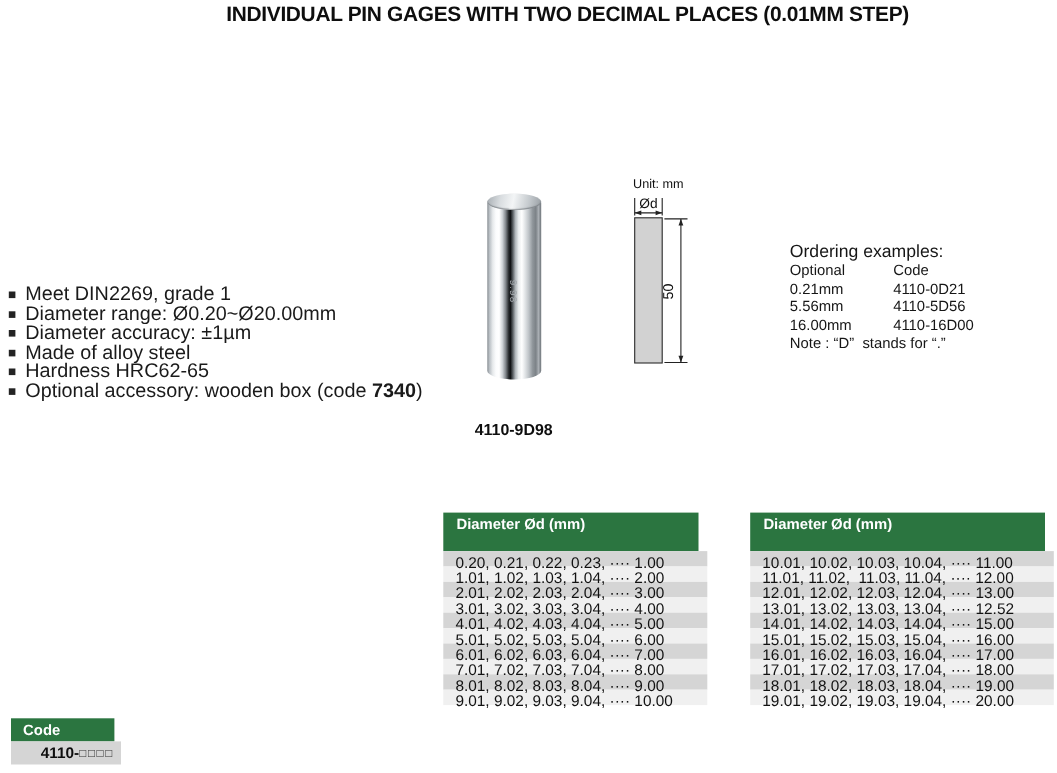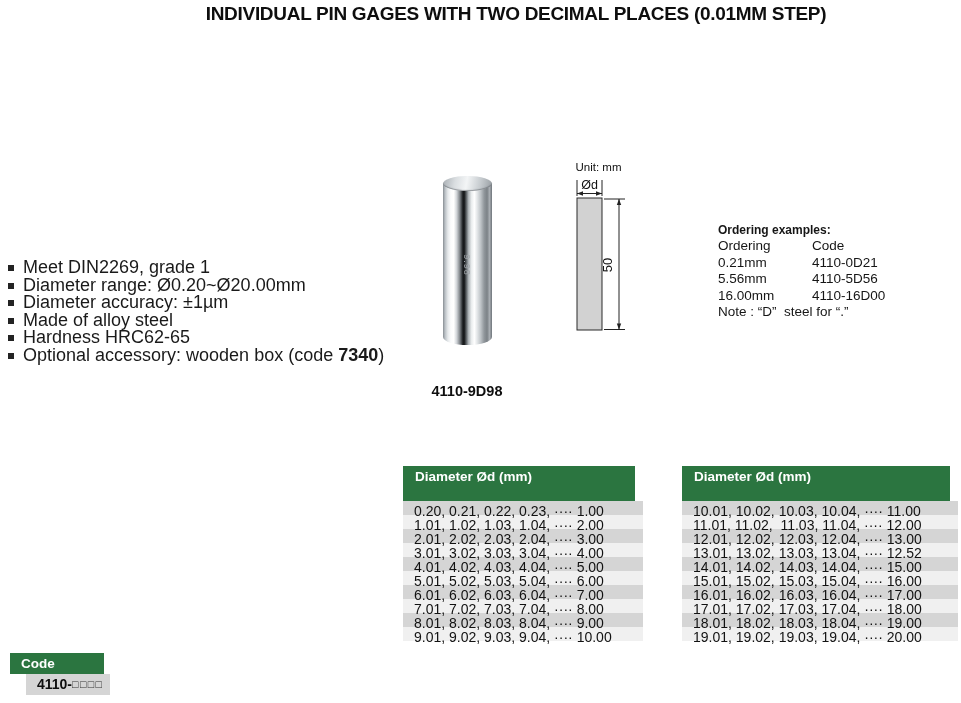--- a/index.html
+++ b/index.html
@@ -33,21 +33,21 @@
     transform:rotate(90deg);font-size:9px;color:#a3a8ad;letter-spacing:1px;}
   .pin-label{position:absolute;left:421px;top:355px;width:92px;text-align:center;
     font-size:14.5px;font-weight:bold;color:#0e0e0e;margin-top:28px;}
 
   
   .drawing{position:absolute;left:555px;top:155px;width:90px;height:190px;}
 
   
   .ordering{position:absolute;left:718px;top:222px;width:210px;font-size:13.5px;
     line-height:16.4px;color:#161616;}
-  .ordering .head{font-weight:bold;font-size:12px;}
+  .ordering .head{font-weight:normal;font-size:16px;}
   .ordering .row span:first-child{display:inline-block;width:94px;}
   .ordering .note{white-space:pre;}
 
   
   .dtable{position:absolute;top:466px;}
   .dtable.left{left:403px;width:240px;}
   .dtable.right{left:682px;width:276px;}
   .dtable .thead{height:35px;line-height:21px;background:#2b7540;color:#ffffff;
     font-weight:bold;font-size:13.5px;padding-left:12px;box-sizing:border-box;
     width:calc(100% - 8px);}
@@ -55,21 +55,21 @@
     box-sizing:border-box;color:#121212;white-space:pre;}
   .dtable .rows > .trow:nth-child(odd){background:#d5d5d5;}
   .dtable .rows > .trow:nth-child(even){background:#f0f0f0;}
 
   
   .codebox{position:absolute;left:10px;top:653px;width:100px;}
   .codebox .thead{height:21px;line-height:21px;background:#2b7540;color:#ffffff;
     font-weight:bold;font-size:13.5px;padding-left:11px;box-sizing:border-box;
     width:calc(100% - 6px);}
   .codebox .val{height:21.4px;line-height:21.4px;background:#d5d5d5;font-size:14px;
-    font-weight:bold;padding-left:11px;box-sizing:border-box;color:#0e0e0e;margin-left:16px;}
+    font-weight:bold;padding-left:27px;box-sizing:border-box;color:#0e0e0e;}
   .codebox .val .boxes{font-weight:normal;font-size:10.5px;letter-spacing:1.5px;
     position:relative;top:-1px;color:#333;}
 </style>
 </head>
 <body>
 
 <div class="page-title">INDIVIDUAL PIN GAGES WITH TWO DECIMAL PLACES (0.01MM STEP)</div>
 
 <div class="features">
   <div class="feature">
@@ -122,32 +122,32 @@
     <line x1="64" y1="44" x2="64" y2="174.5"></line>
   </g>
   <path d="M64,44 L61.8,50 L66.2,50 Z" fill="#222"></path>
   <path d="M64,174.5 L61.8,168.5 L66.2,168.5 Z" fill="#222"></path>
   <text x="57" y="110" font-size="13" text-anchor="middle" fill="#111" transform="rotate(-90 57 110)">50</text>
 </svg>
 
 <div class="ordering">
   <div class="head">Ordering examples:</div>
   <div class="row">
-    <span>Ordering</span><span>Code</span>
+    <span>Optional</span><span>Code</span>
   </div>
   <div class="row">
     <span>0.21mm</span><span>4110-0D21</span>
   </div>
   <div class="row">
     <span>5.56mm</span><span>4110-5D56</span>
   </div>
   <div class="row">
     <span>16.00mm</span><span>4110-16D00</span>
   </div>
-  <div class="note">Note : “D”  steel for “.”</div>
+  <div class="note">Note : “D”  stands for “.”</div>
 </div>
 
 <div class="dtable left">
   <div class="thead">Diameter Ød (mm)</div>
   <div class="rows">
     <div class="trow">0.20, 0.21, 0.22, 0.23, ···· 1.00</div>
     <div class="trow">1.01, 1.02, 1.03, 1.04, ···· 2.00</div>
     <div class="trow">2.01, 2.02, 2.03, 2.04, ···· 3.00</div>
     <div class="trow">3.01, 3.02, 3.03, 3.04, ···· 4.00</div>
     <div class="trow">4.01, 4.02, 4.03, 4.04, ···· 5.00</div>

